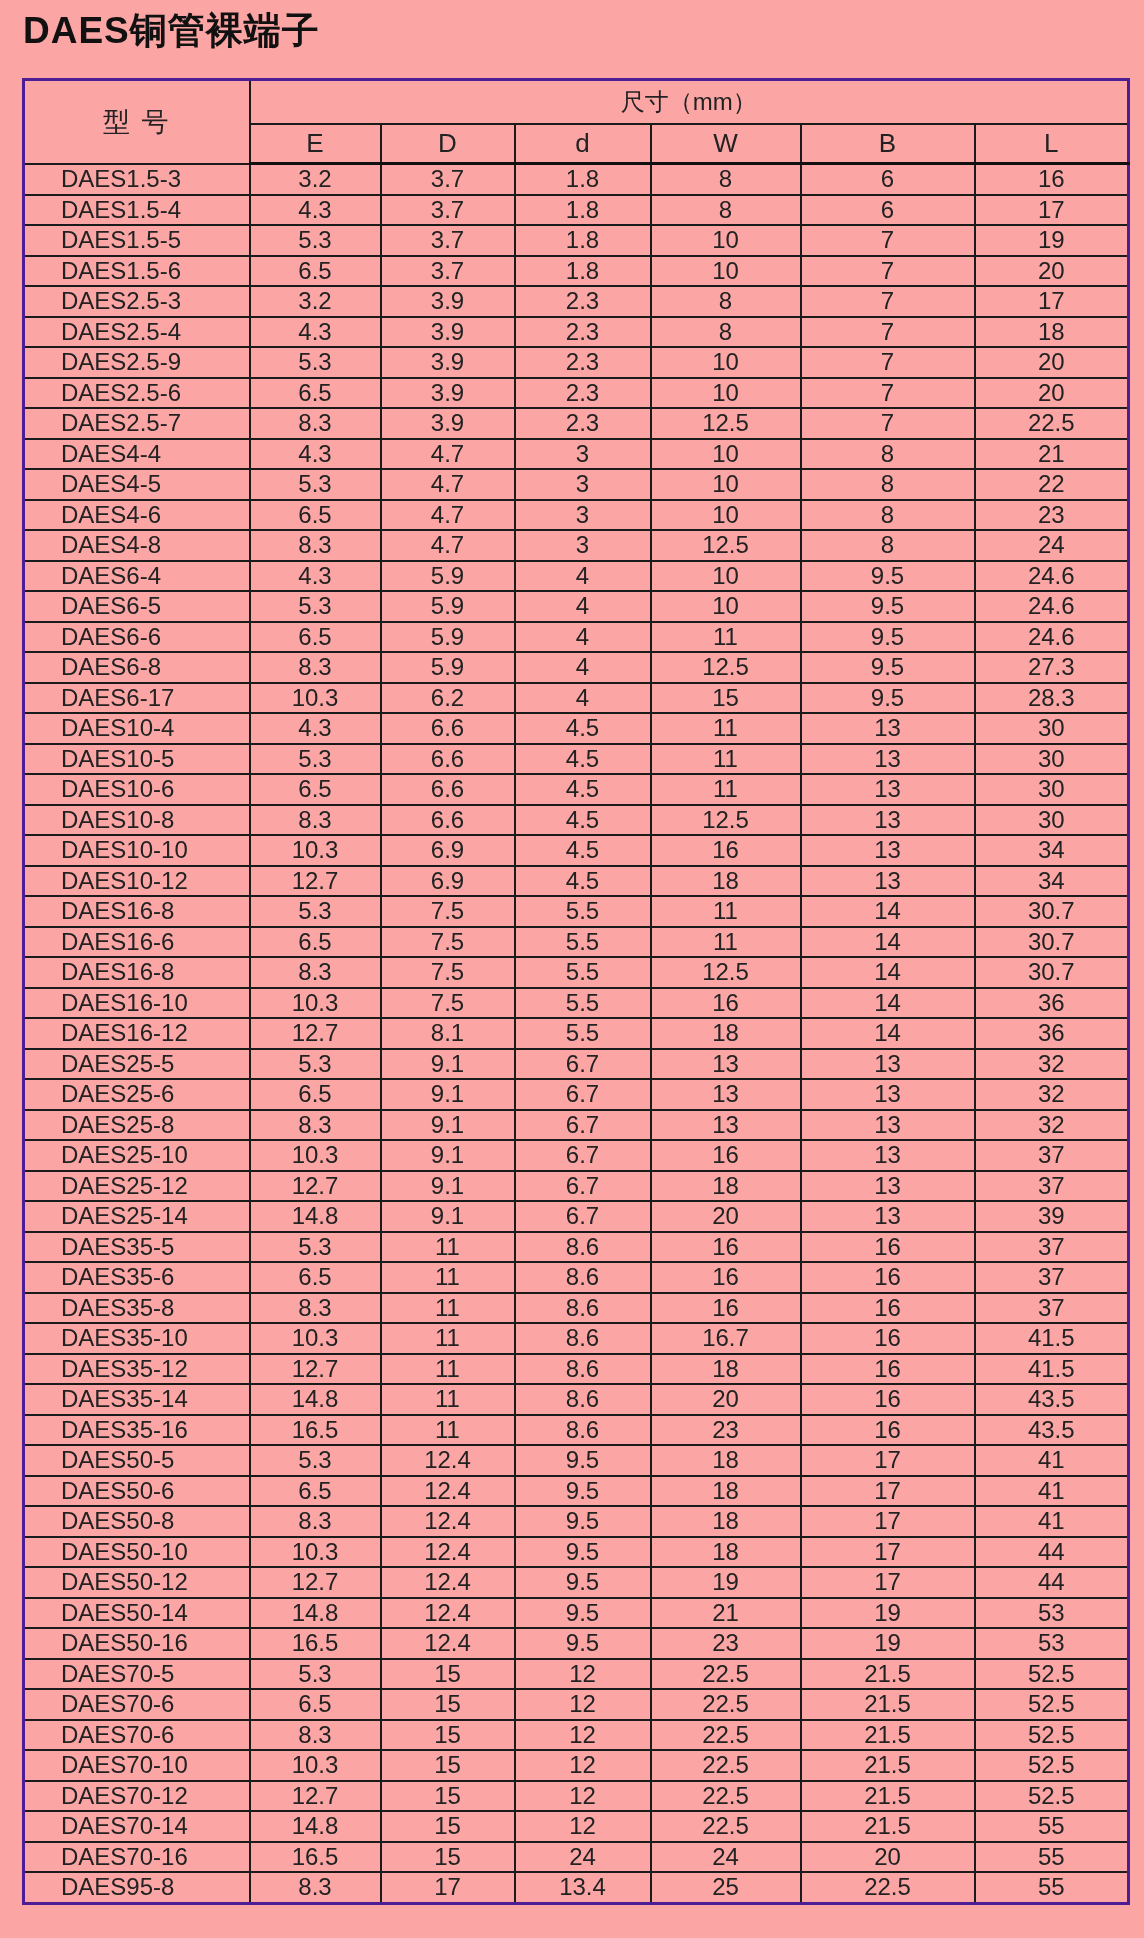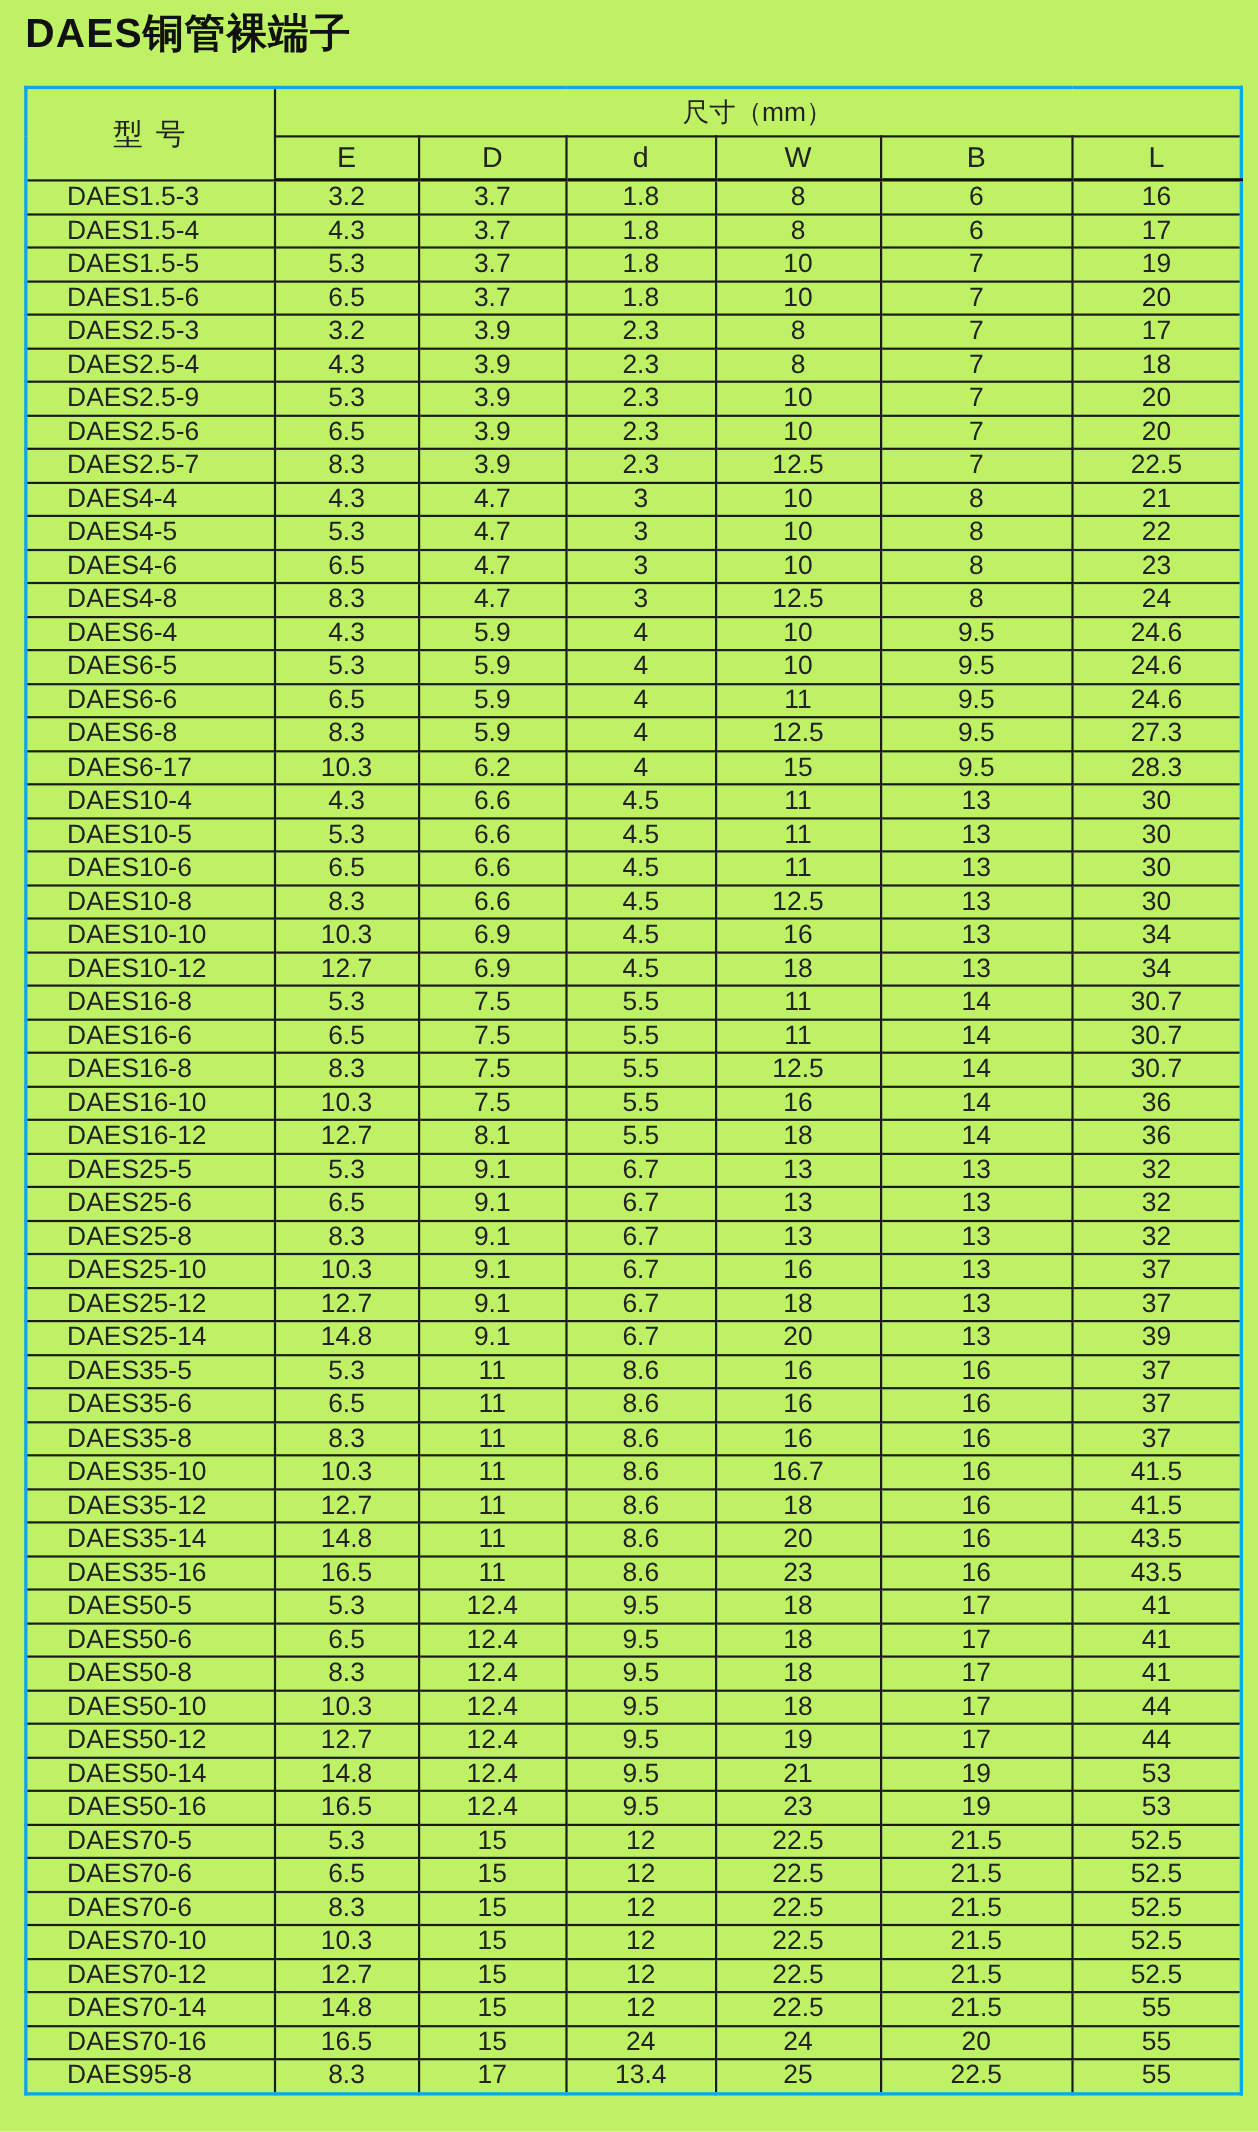--- a/index.html
+++ b/index.html
@@ -10,41 +10,41 @@
   }
   body {
     font-family: "Liberation Sans", "DejaVu Sans", sans-serif;
     color: #1a1a1a;
     -webkit-font-smoothing: antialiased;
   }
   .page {
     position: relative;
     width: 1144px;
     height: 1938px;
-    background: #bef264;
+    background: #fca5a5;
     overflow: hidden;
   }
   .page-title {
     position: absolute;
     top: 6px;
     left: 23px;
     font-size: 37px;
     font-weight: bold;
     color: #111111;
     letter-spacing: 1px;
     white-space: nowrap;
   }
   table.spec-table {
     position: absolute;
     top: 78px;
     left: 22px;
     width: 1105px;
     border-collapse: collapse;
     table-layout: fixed;
-    border: 3px solid #0ea5e9;
+    border: 3px solid #4c1d95;
   }
   table.spec-table th,
   table.spec-table td {
     border: 2px solid #1b1b1b;
     padding: 0;
     font-weight: normal;
     overflow: hidden;
     white-space: nowrap;
   }
   th.model-header {

